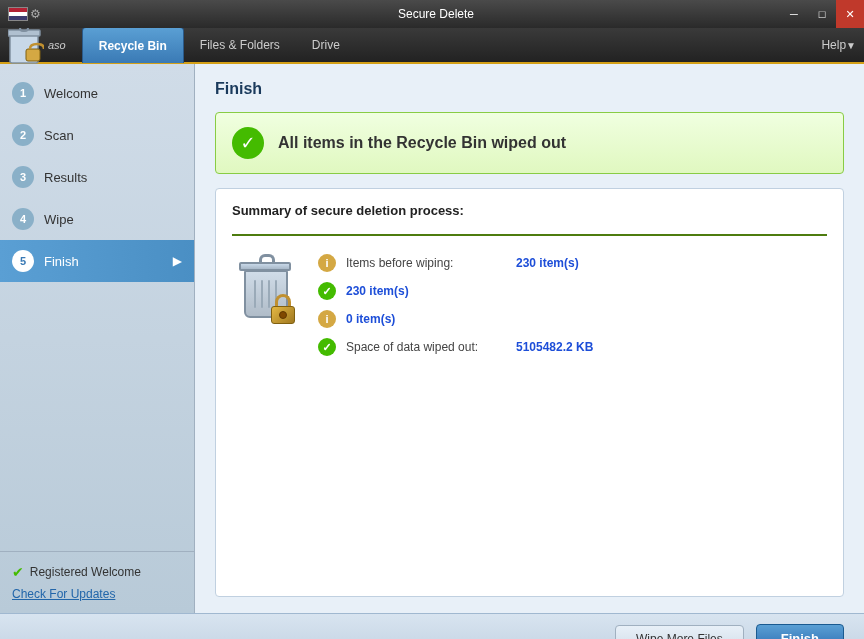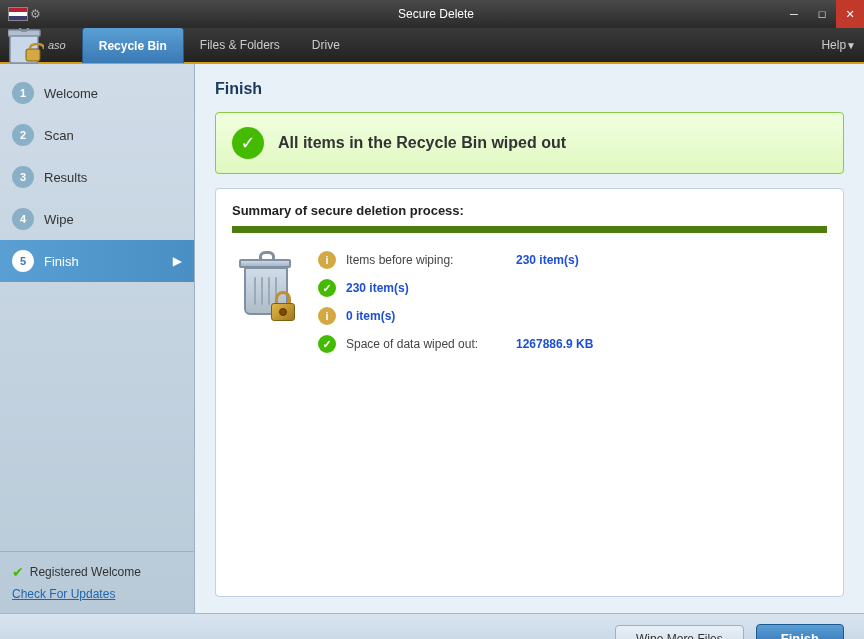--- a/index.html
+++ b/index.html
@@ -229,22 +229,22 @@
       border: 1px solid #c0d0e0;
       border-radius: 4px;
       padding: 14px 16px;
       flex: 1;
     }
     .summary-title {
       font-size: 13px;
       font-weight: bold;
       color: #222;
       margin-bottom: 10px;
-      padding-bottom: 8px;
-      border-bottom: 7px solid #4d7c0f;
+      padding-bottom: 16px;
+      border-bottom: 2px solid #4d7c0f;
     }
     .summary-content {
       display: flex;
       gap: 16px;
       align-items: flex-start;
       padding-top: 8px;
     }
     .recycle-icon-area {
       width: 70px;
       flex-shrink: 0;
@@ -463,21 +463,21 @@
             <div class="row-icon success">✓</div>
             <span class="row-value">230 item(s)</span>
           </div>
           <div class="summary-row">
             <div class="row-icon info">i</div>
             <span class="row-value">0 item(s)</span>
           </div>
           <div class="summary-row">
             <div class="row-icon success">✓</div>
             <span class="row-label">Space of data wiped out:</span>
-            <span class="row-value">1267886.9 KB</span>
+            <span class="row-value">5105482.2 KB</span>
           </div>
         </div>
 
       </div>
     </div>
   </div>
 
 </div>
 
 <div class="bottom-bar">

